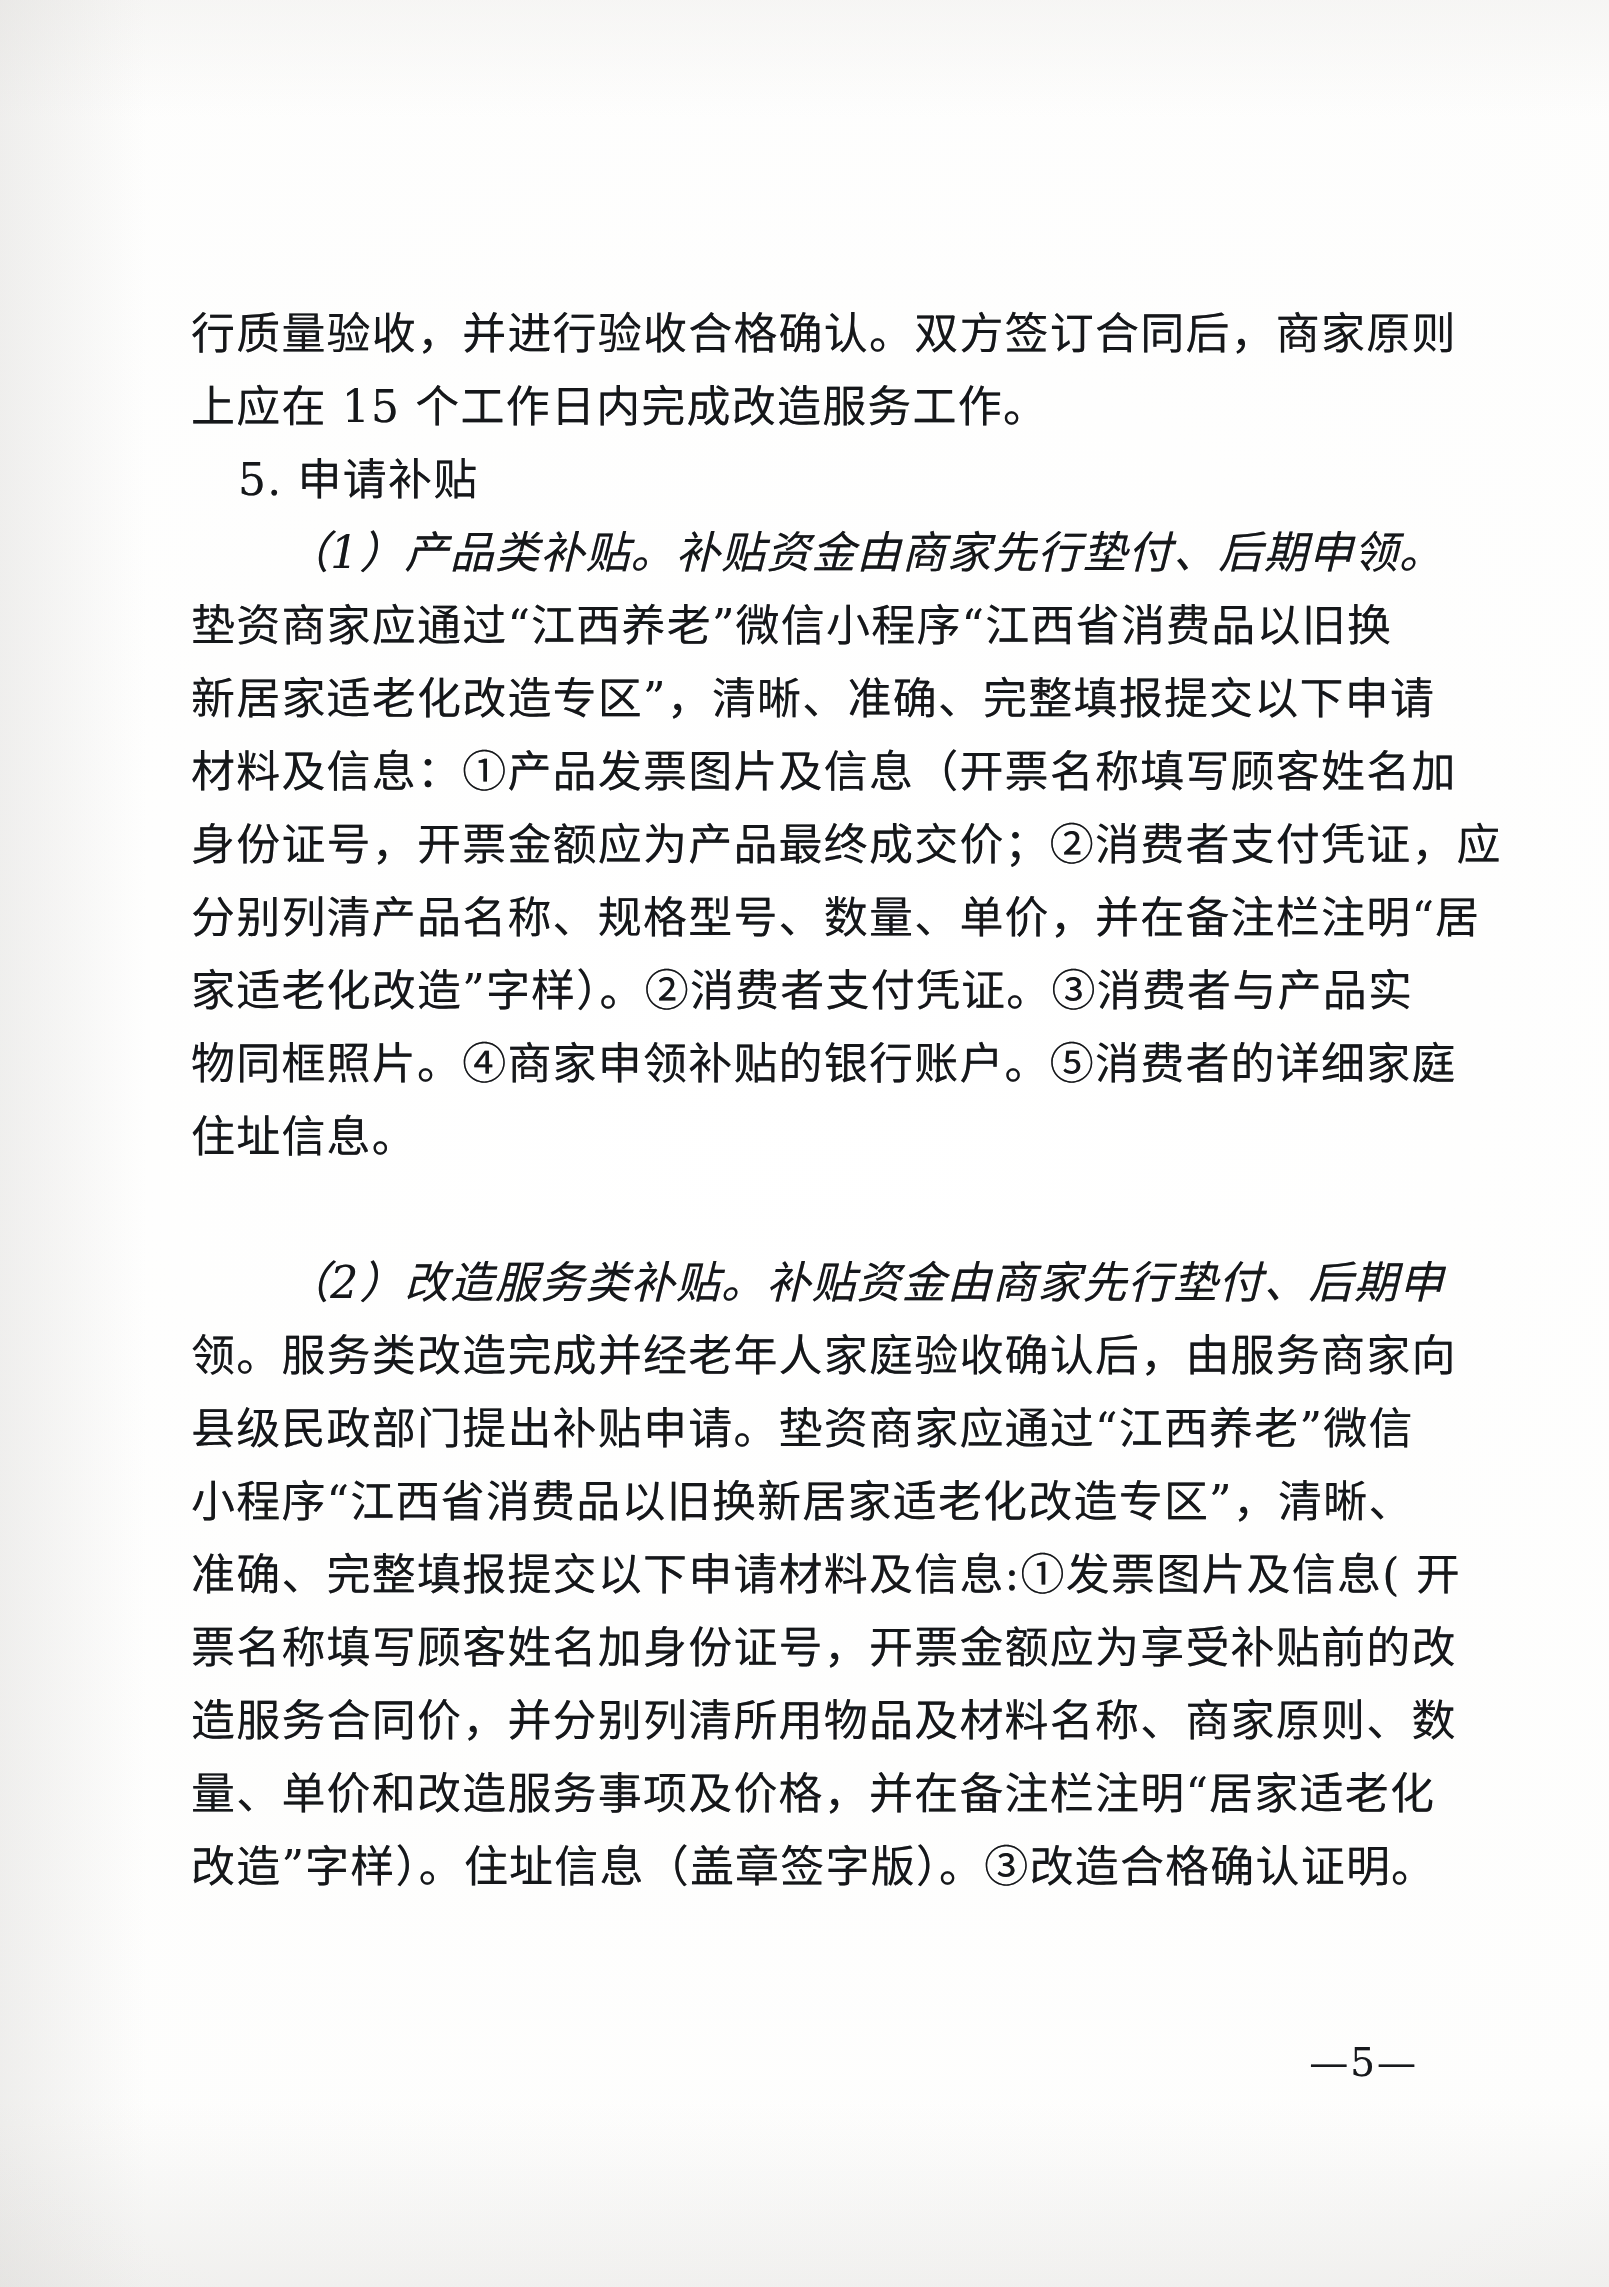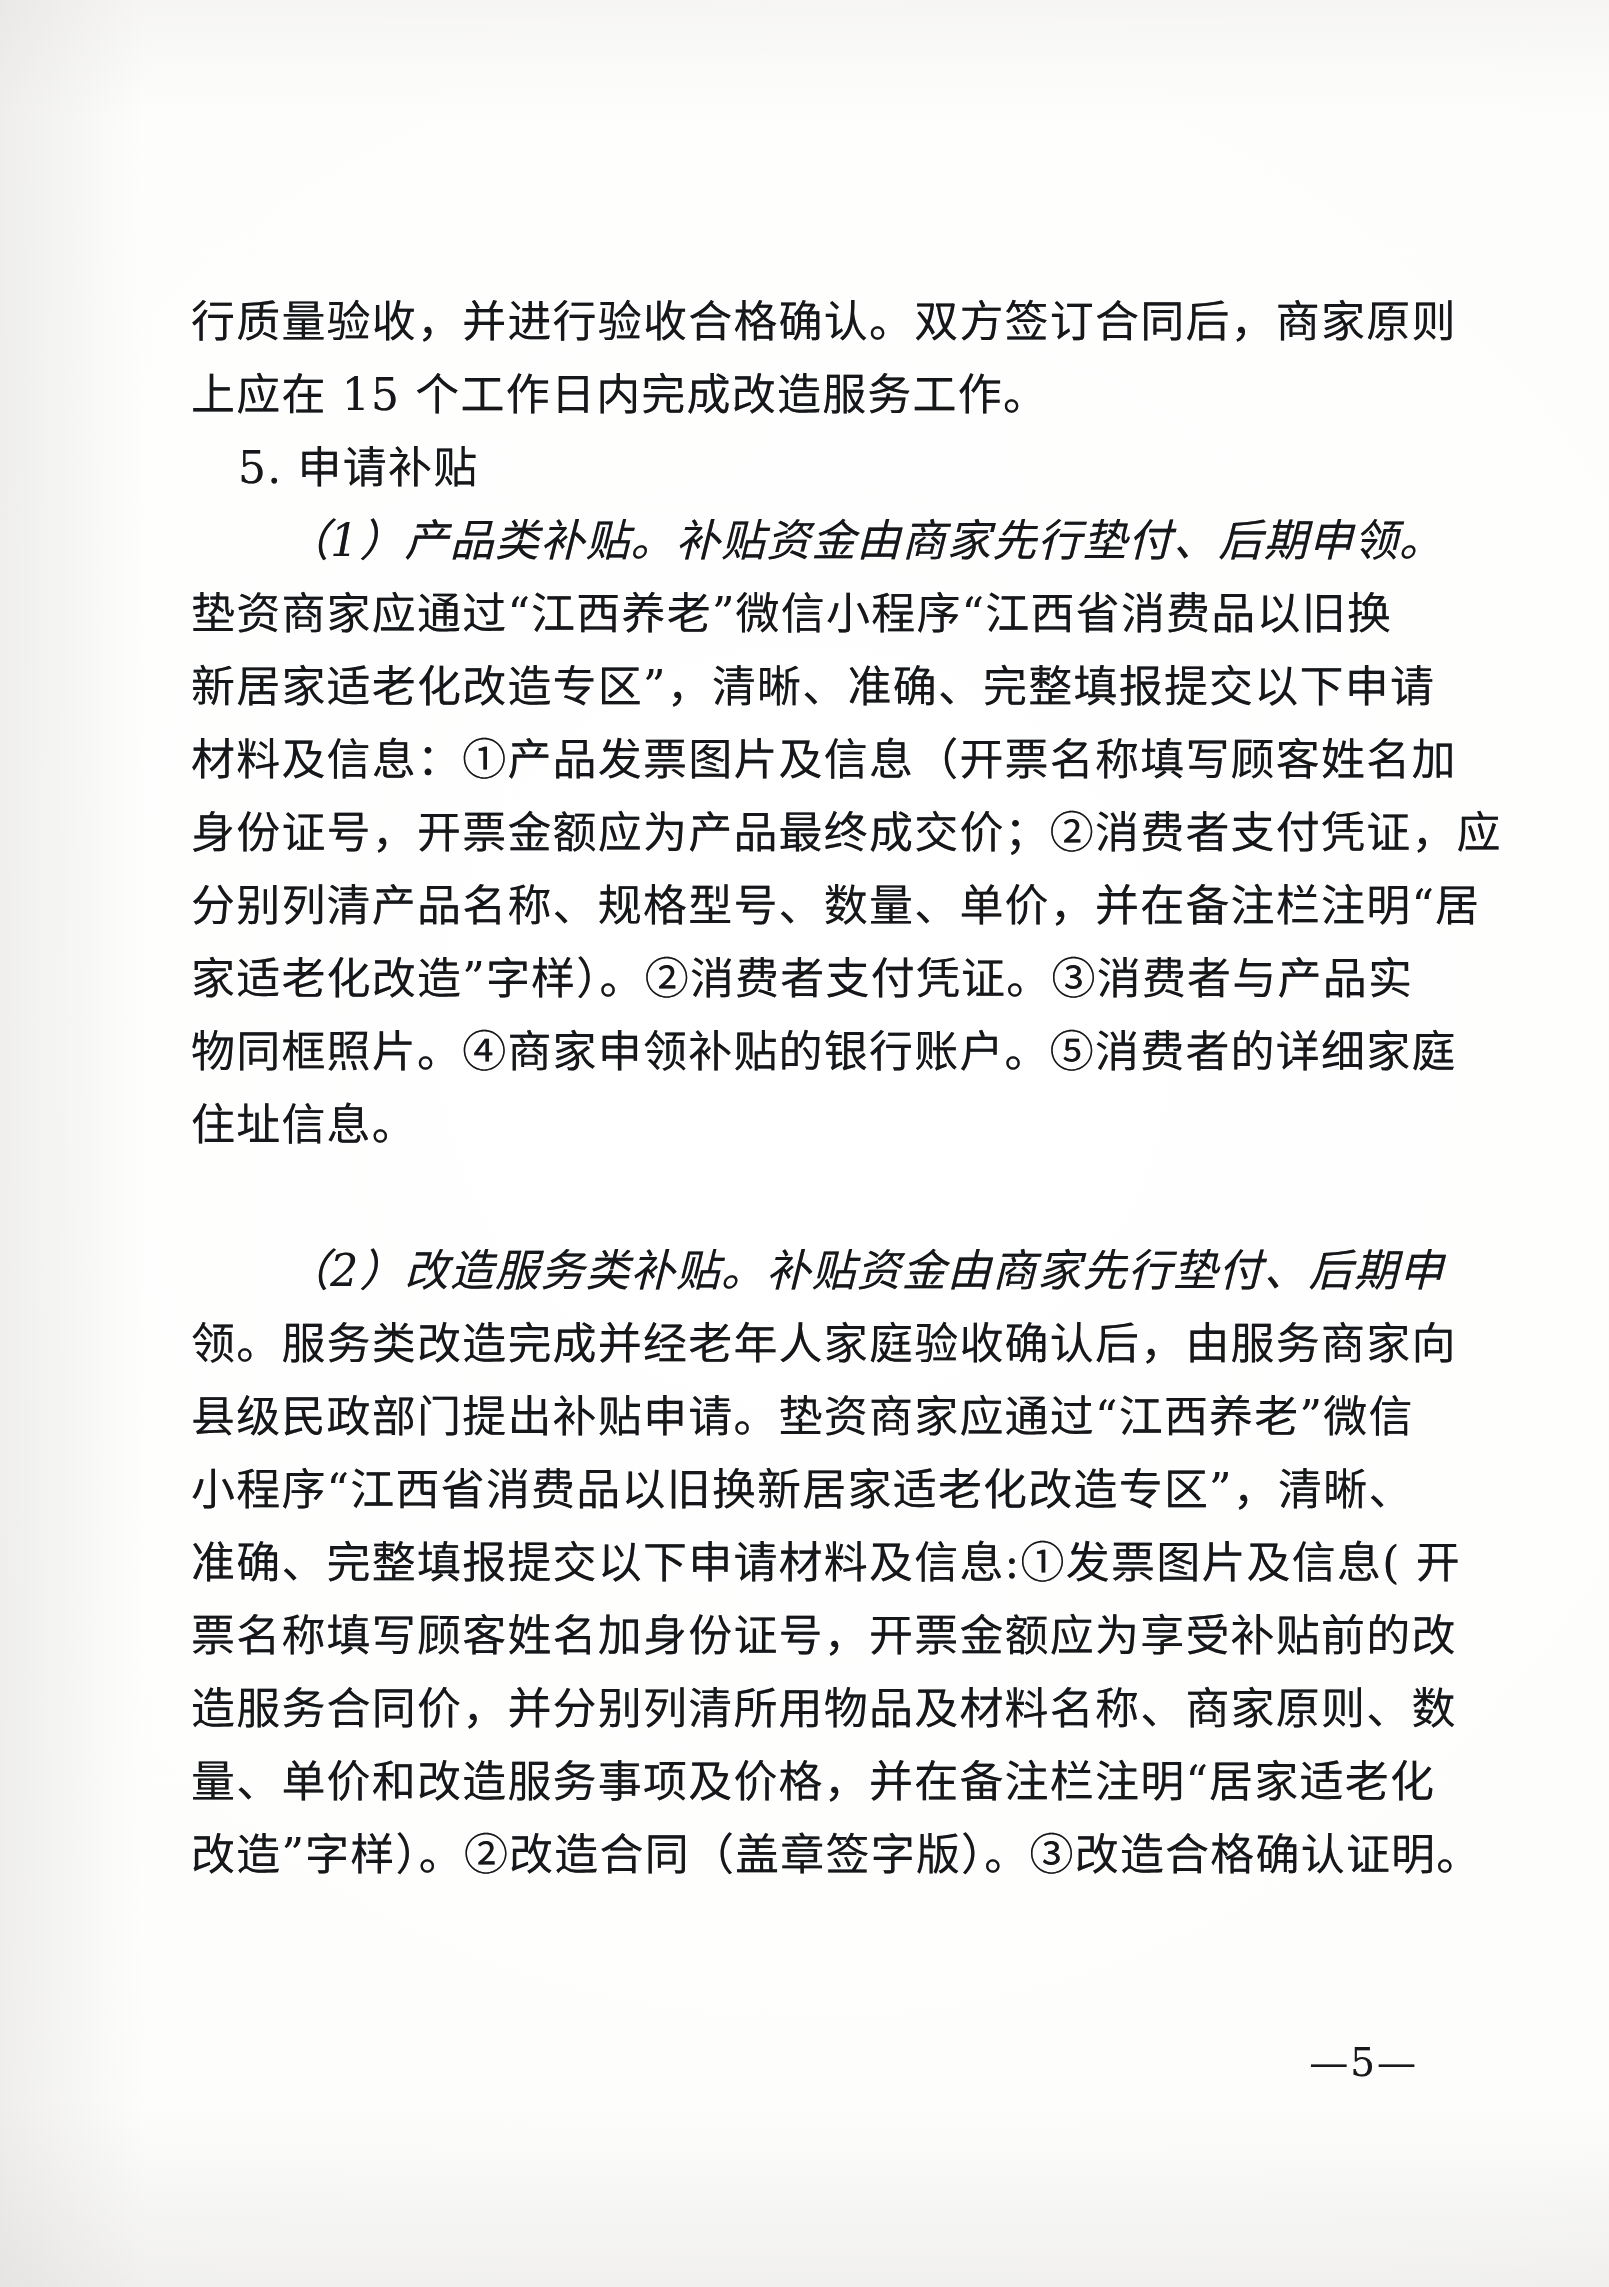--- a/index.html
+++ b/index.html
@@ -43,21 +43,21 @@
     left: 0; right: 0; top: 0;
     height: 117px;
     background: linear-gradient(to bottom, rgba(240,239,237,.55), rgba(255,255,255,0));
     pointer-events: none;
   }
 
   
   .doc-body {
     position: absolute;
     left: 191px;
-    top: 285px;
+    top: 297px;
     width: 1241px;
   }
 
   .doc-line {
     font-size: 44px;
     line-height: 73px;
     letter-spacing: 1.2px;
     color: #15171a;
     white-space: pre;
     text-align: justify;
@@ -106,18 +106,18 @@
       <div class="doc-line">住址信息。</div>
       <div class="blank-line"></div>
       <div class="doc-line indent-2">（2）改造服务类补贴。补贴资金由商家先行垫付、后期申</div>
       <div class="doc-line">领。服务类改造完成并经老年人家庭验收确认后，由服务商家向</div>
       <div class="doc-line">县级民政部门提出补贴申请。垫资商家应通过“江西养老”微信</div>
       <div class="doc-line">小程序“江西省消费品以旧换新居家适老化改造专区”，清晰、</div>
       <div class="doc-line">准确、完整填报提交以下申请材料及信息:①发票图片及信息( 开</div>
       <div class="doc-line">票名称填写顾客姓名加身份证号，开票金额应为享受补贴前的改</div>
       <div class="doc-line">造服务合同价，并分别列清所用物品及材料名称、商家原则、数</div>
       <div class="doc-line">量、单价和改造服务事项及价格，并在备注栏注明“居家适老化</div>
-      <div class="doc-line">改造”字样）。②改造合同（盖章签字版）。③改造合格确认证明。</div>
+      <div class="doc-line">改造”字样）。住址信息（盖章签字版）。③改造合格确认证明。</div>
     </div>
 
   <div class="page-number">—5—</div>
 </div>
 
 
 </body></html>

